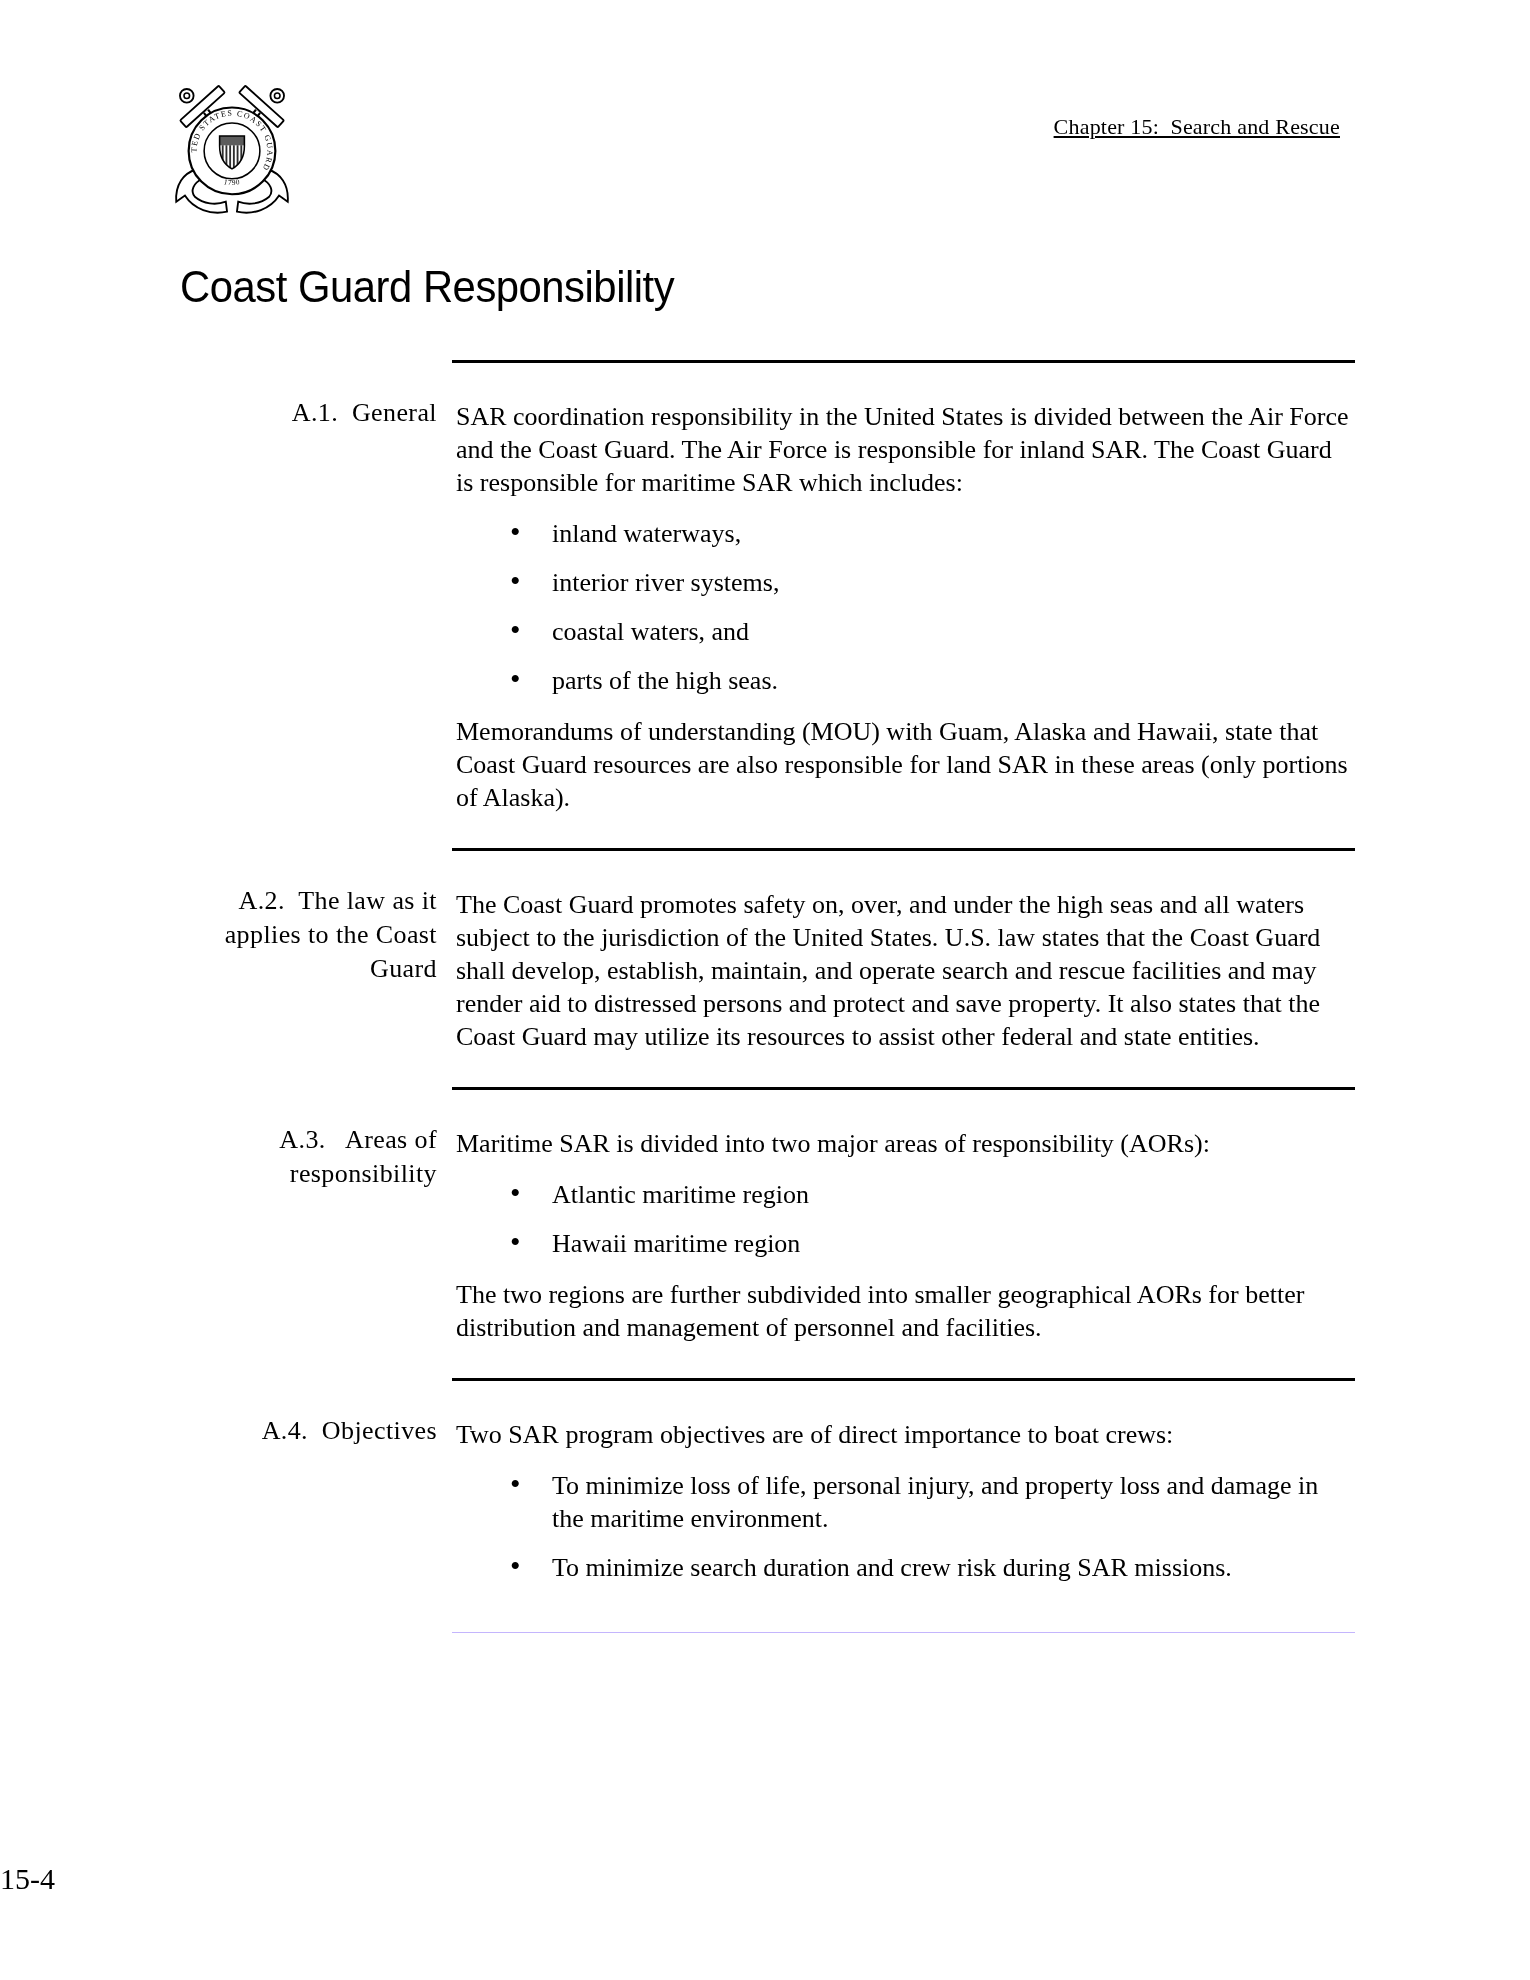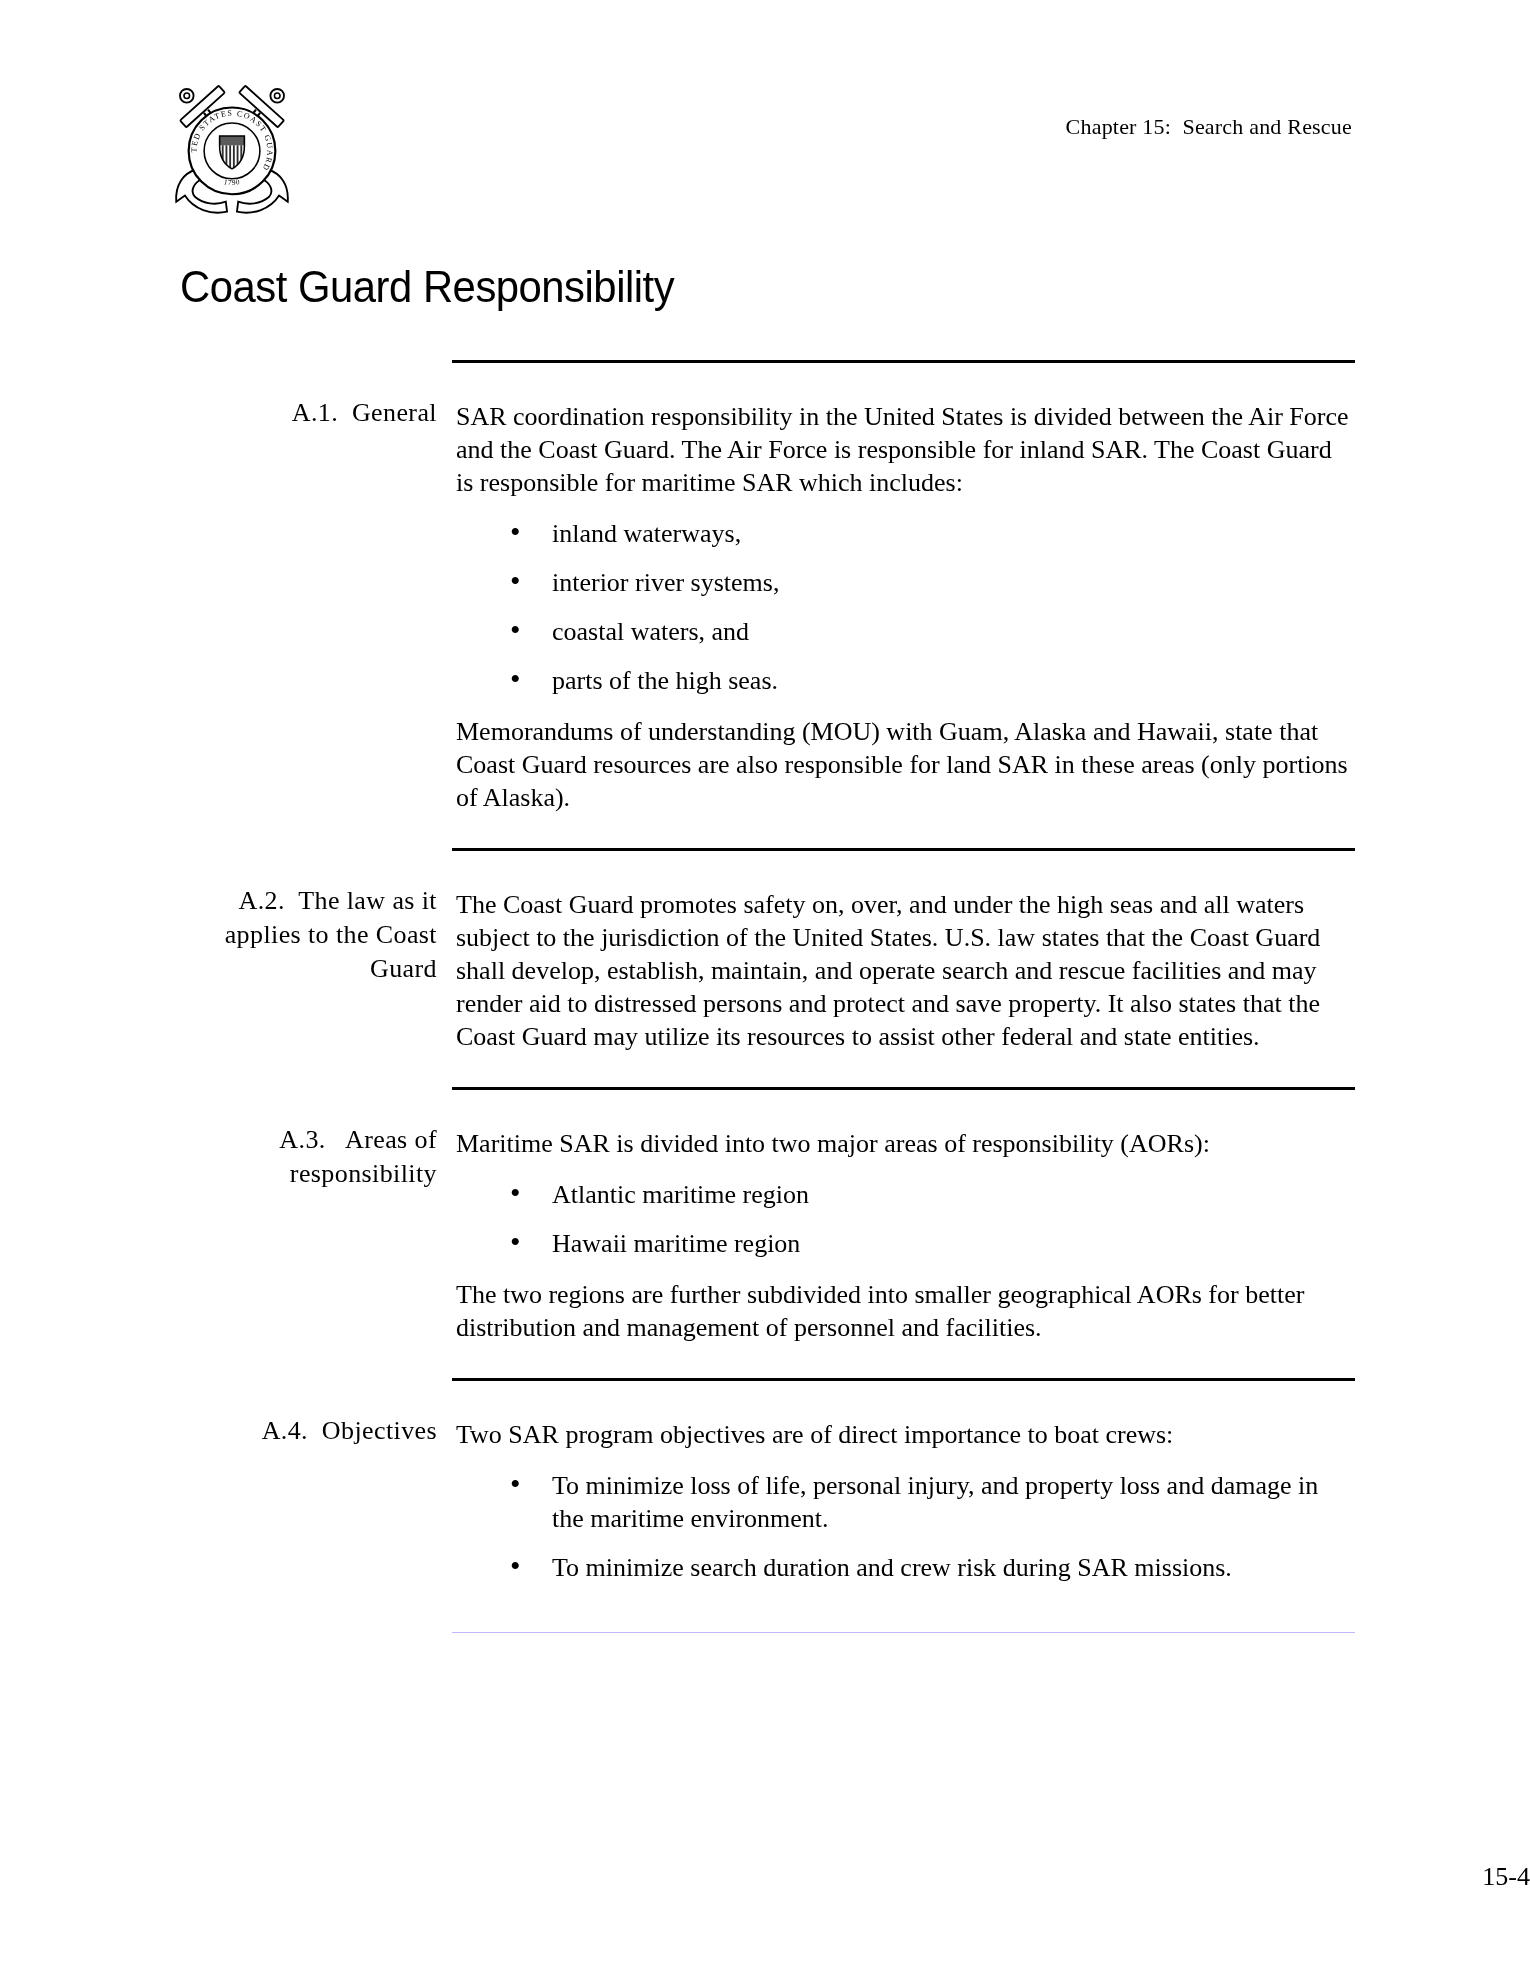--- a/index.html
+++ b/index.html
@@ -9,23 +9,24 @@
     background:#ffffff;
     color:#000;
     font-family:"Liberation Serif", serif;
     overflow:hidden;
   }
   .seal {
     position:absolute; left:170px; top:84px;
     width:124px; height:140px;
   }
   .chapter-header {
-    position:absolute; top:114px; right:178px;
+    position:absolute; top:114px; right:190px;
     font-size:22px; letter-spacing:0.2px;
     white-space:pre;
+    text-decoration:underline;
   }
   .page-title {
     position:absolute; left:180px; top:262px;
     font-family:"Liberation Sans", sans-serif;
     font-size:44px; font-weight:400; letter-spacing:-0.5px;
     transform:scaleX(0.95); transform-origin:left center;
     white-space:pre;
   }
   .main {
     position:absolute; left:189px; top:360px; width:1166px;
@@ -49,21 +50,21 @@
   ul.bullets { list-style:none; margin:18px 0; padding:0; }
   ul.bullets li { position:relative; padding-left:100px; margin-bottom:16px; }
   ul.bullets li:last-child { margin-bottom:0; }
   ul.bullets li::before {
     content:"\2022";
     position:absolute; left:58px; top:-2px;
     font-size:30px;
   }
   .page-number {
     position:absolute; top:1862px; left:0; width:100%;
-    text-align:right; font-size:26px;
+    text-align:left; font-size:30px;
   }
 </style>
 </head>
 <body>
 
 <div class="page">
 
   <svg class="seal" viewBox="0 0 200 226" aria-hidden="true">
     <g fill="#ffffff" stroke="#000000">
 

